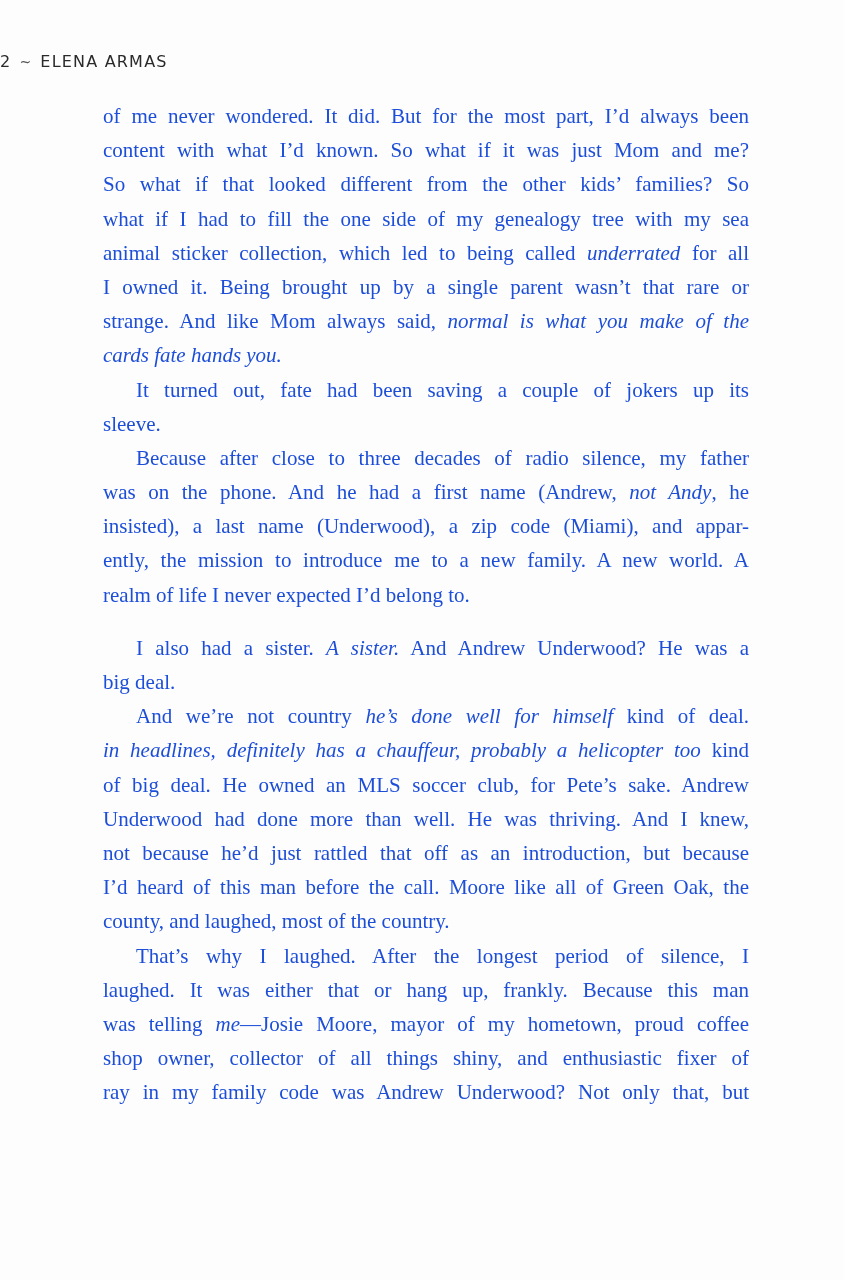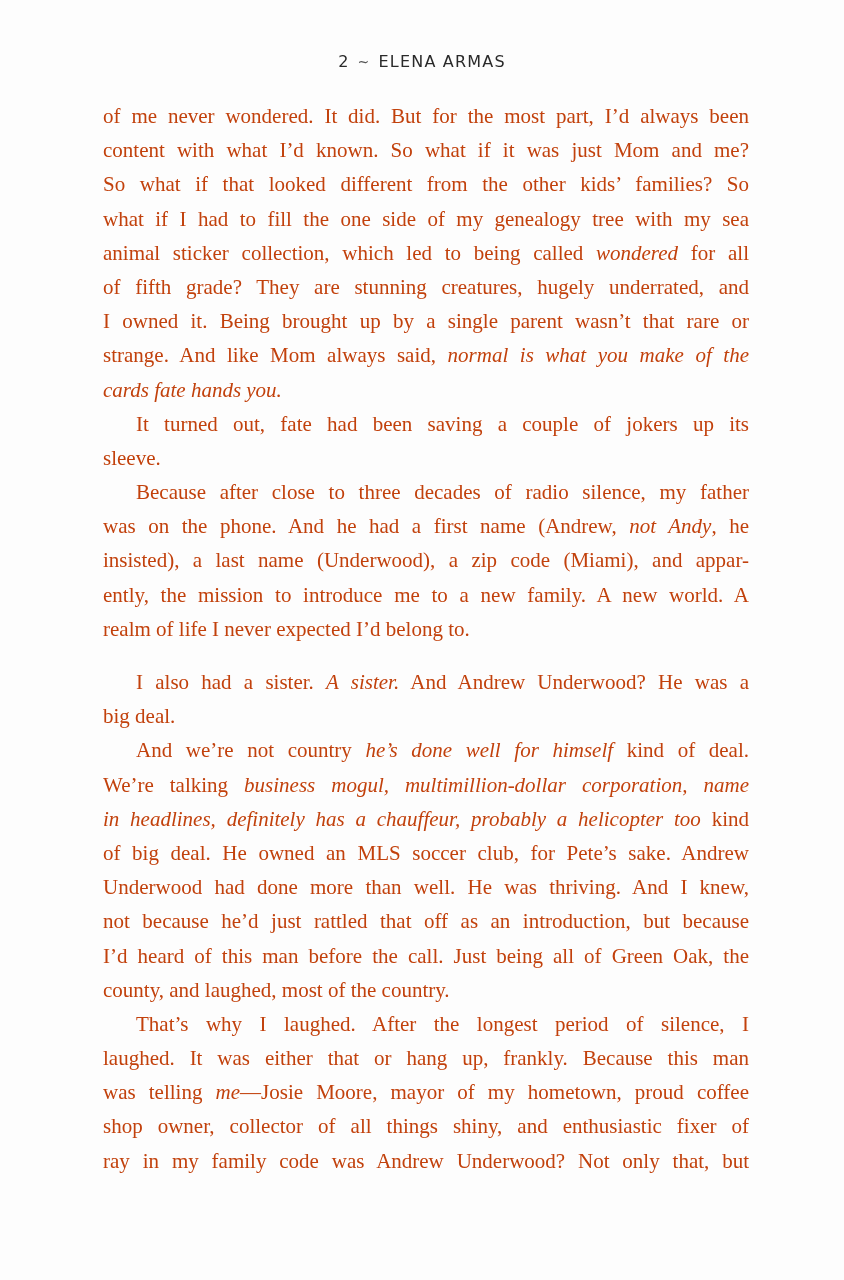--- a/index.html
+++ b/index.html
@@ -13,41 +13,41 @@
     position: relative;
     overflow: hidden;
     background: #fdfdfd;
     color: #1f1f1f;
   }
   .running-head {
     position: absolute;
     top: 52px;
     left: 0;
     width: 844px;
-    text-align: center;
+    text-align: left;
     font-family: "DejaVu Sans", sans-serif;
     font-size: 16px;
     letter-spacing: 1.2px;
     color: #2a2a2a;
   }
   .running-head .sep {
     display: inline-block;
     margin: 0 8px;
     color: #555;
     font-size: 14px;
   }
   .page-body {
     position: absolute;
     top: 99px;
     left: 103px;
     width: 646px;
     font-family: "Liberation Serif", serif;
     font-size: 21px;
     line-height: 34.2px;
-    color: #c2410c;
+    color: #1d4ed8;
   }
   .line {
     display: block;
     height: 34.2px;
     white-space: nowrap;
     text-align: justify;
     text-align-last: justify;
     overflow: visible;
   }
   .line.last {
@@ -64,40 +64,38 @@
 
 <div class="running-head">
   <span>2</span><span class="sep">~</span><span>ELENA ARMAS</span>
 </div>
 
 <div class="page-body" id="page-body">
     <div class="line"><span>of me never wondered. It did. But for the most part, I’d always been</span></div>
     <div class="line"><span>content with what I’d known. So what if it was just Mom and me?</span></div>
     <div class="line"><span>So what if that looked different from the other kids’ families? So</span></div>
     <div class="line"><span>what if I had to fill the one side of my genealogy tree with my sea</span></div>
-    <div class="line"><span>animal sticker collection, which led to being called </span><em>wondered</em><span> for all</span></div>
-    <div class="line"><span>of fifth grade? They are stunning creatures, hugely underrated, and</span></div>
+    <div class="line"><span>animal sticker collection, which led to being called </span><em>underrated</em><span> for all</span></div>
     <div class="line"><span>I owned it. Being brought up by a single parent wasn’t that rare or</span></div>
     <div class="line"><span>strange. And like Mom always said, </span><em>normal is what you make of the</em></div>
     <div class="line last"><em>cards fate hands you.</em></div>
     <div class="line indent"><span>It turned out, fate had been saving a couple of jokers up its</span></div>
     <div class="line last"><span>sleeve.</span></div>
     <div class="line indent"><span>Because after close to three decades of radio silence, my father</span></div>
     <div class="line"><span>was on the phone. And he had a first name (Andrew, </span><em>not Andy</em><span>, he</span></div>
     <div class="line"><span>insisted), a last name (Underwood), a zip code (Miami), and appar-</span></div>
     <div class="line"><span>ently, the mission to introduce me to a new family. A new world. A</span></div>
     <div class="line last"><span>realm of life I never expected I’d belong to.</span></div>
     <div class="line indent" style="word-spacing: 0.00130208px; margin-top: 19px;"><span>I also had a sister. </span><em>A sister.</em><span> And Andrew Underwood? He was a</span></div>
     <div class="line last"><span>big deal.</span></div>
     <div class="line indent"><span>And we’re not country </span><em>he’s done well for himself</em><span> kind of deal.</span></div>
-    <div class="line"><span>We’re talking </span><em>business mogul, multimillion-dollar corporation, name</em></div>
     <div class="line"><em>in headlines, definitely has a chauffeur, probably a helicopter too</em><span> kind</span></div>
     <div class="line"><span>of big deal. He owned an MLS soccer club, for Pete’s sake. Andrew</span></div>
     <div class="line"><span>Underwood had done more than well. He was thriving. And I knew,</span></div>
     <div class="line"><span>not because he’d just rattled that off as an introduction, but because</span></div>
-    <div class="line"><span>I’d heard of this man before the call. Just being all of Green Oak, the</span></div>
+    <div class="line"><span>I’d heard of this man before the call. Moore like all of Green Oak, the</span></div>
     <div class="line last"><span>county, and laughed, most of the country.</span></div>
     <div class="line indent"><span>That’s why I laughed. After the longest period of silence, I</span></div>
     <div class="line"><span>laughed. It was either that or hang up, frankly. Because this man</span></div>
     <div class="line"><span>was telling </span><em>me</em><span>—Josie Moore, mayor of my hometown, proud coffee</span></div>
     <div class="line"><span>shop owner, collector of all things shiny, and enthusiastic fixer of</span></div>
     <div class="line"><span>ray in my family code was Andrew Underwood? Not only that, but</span></div>
   </div>
 
 </body></html>

